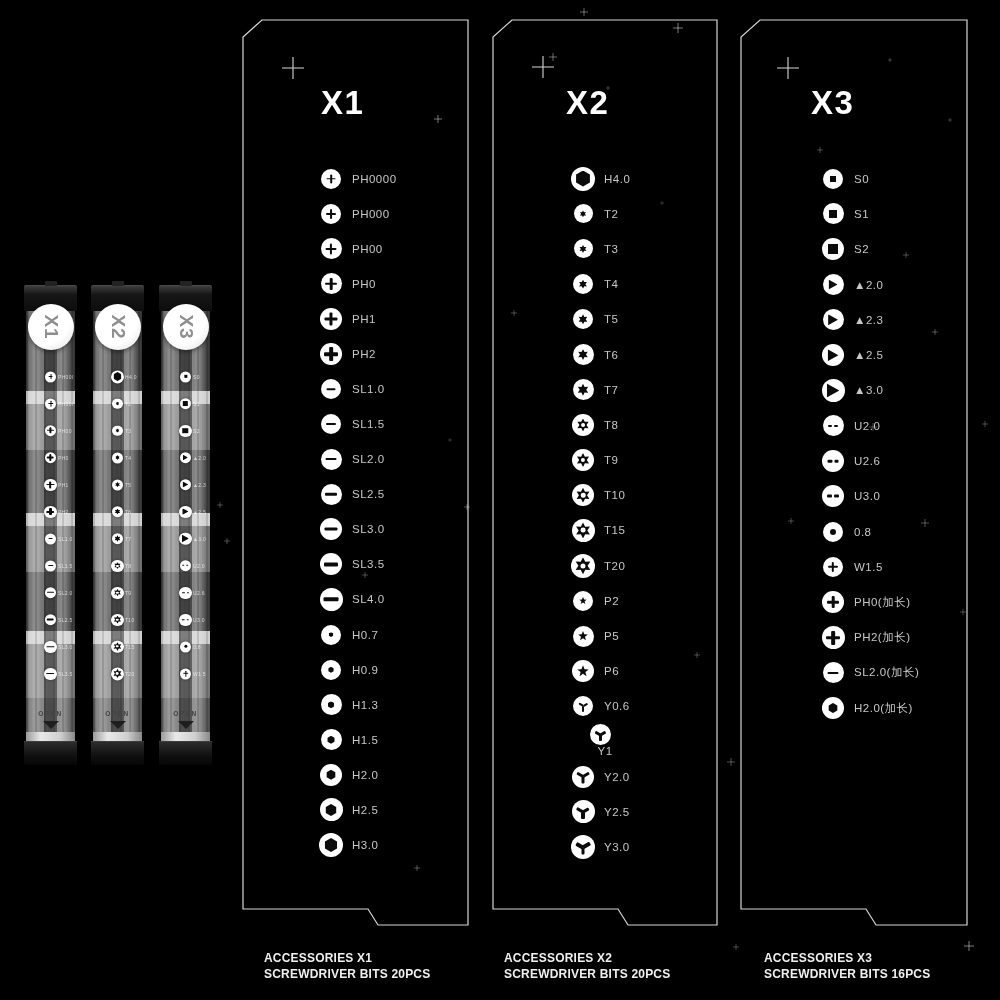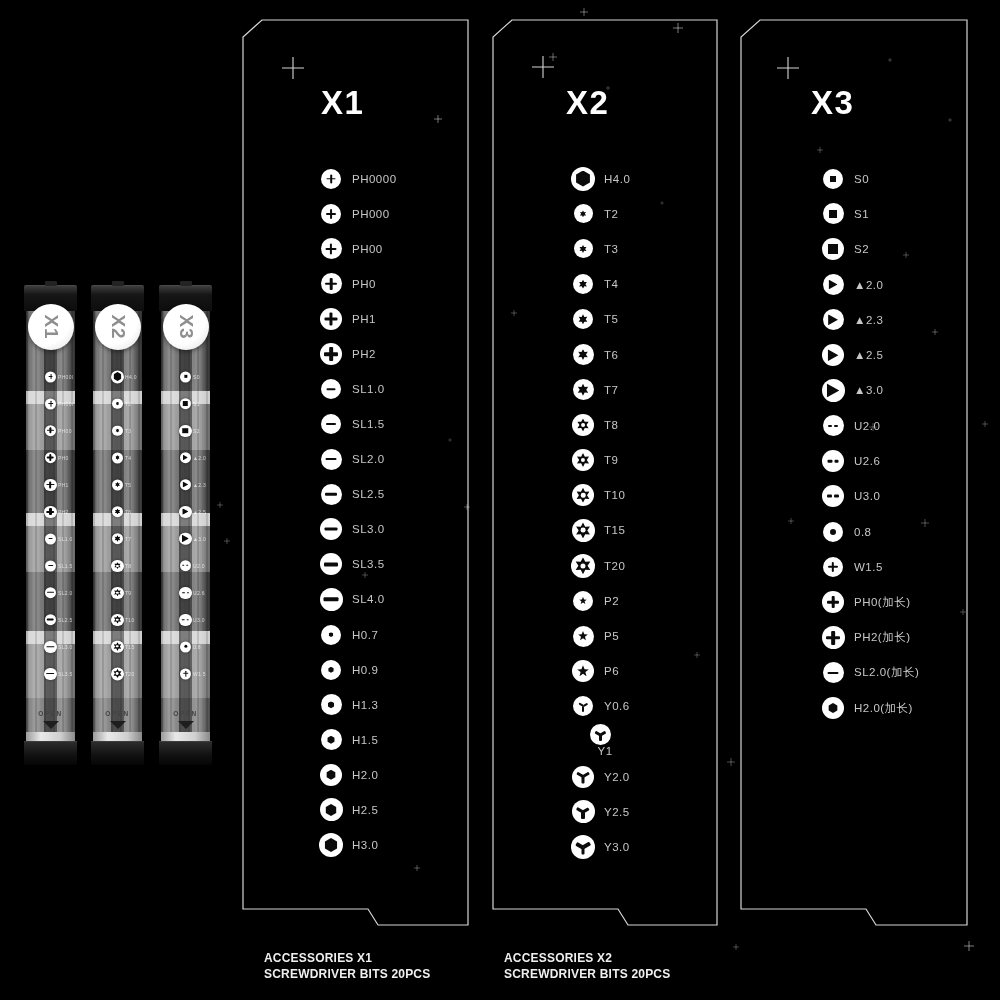--- a/index.html
+++ b/index.html
@@ -891,14 +891,18 @@
     </div>
 
   <div class="caption c1">
     <span>ACCESSORIES X1</span>
     <span>SCREWDRIVER BITS 20PCS</span>
   </div>
   <div class="caption c2">
     <span>ACCESSORIES X2</span>
     <span>SCREWDRIVER BITS 20PCS</span>
   </div>
+  <div class="caption c3">
+    <span>ACCESSORIES X3</span>
+    <span>SCREWDRIVER BITS 16PCS</span>
+  </div>
 
 </div>
 
 </body></html>

